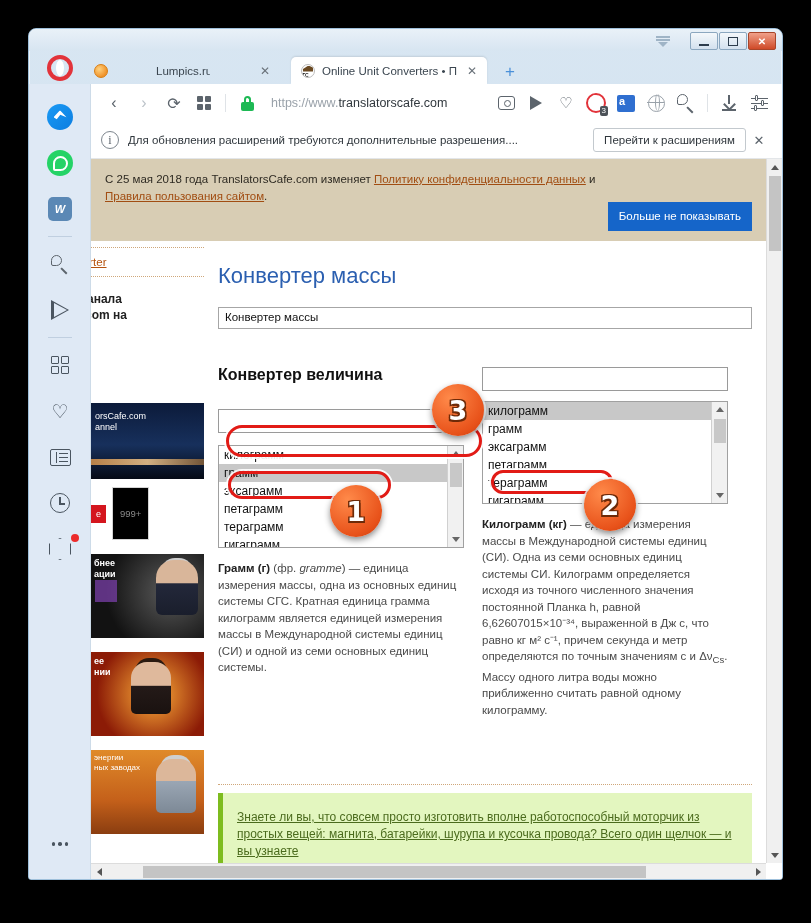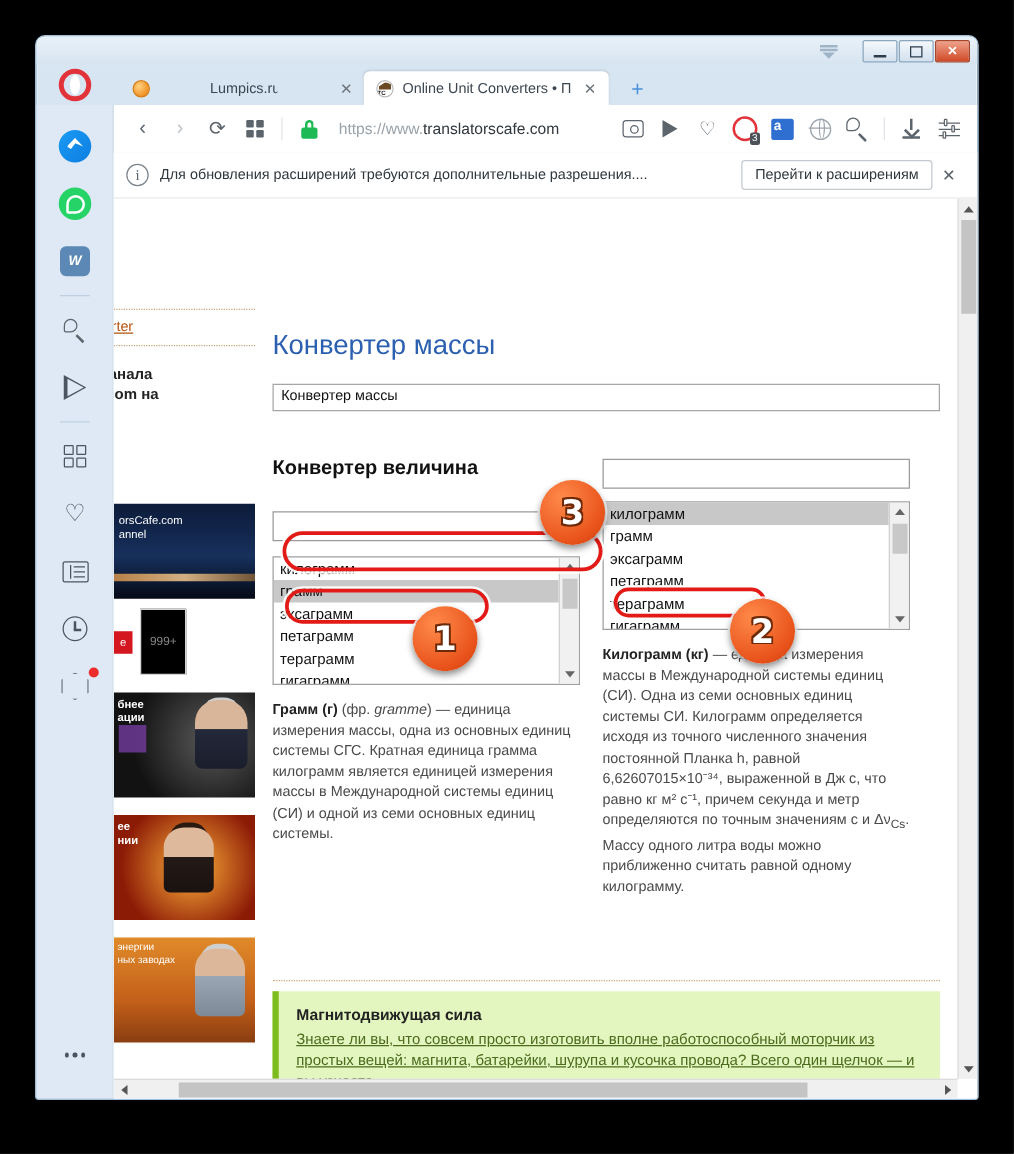--- a/index.html
+++ b/index.html
@@ -52,21 +52,21 @@
   }
   .opera-o::after{ content:""; position:absolute; left:5px; top:1px; width:8px; height:16px;
     border-radius:50%; background:#fff; }
   .tab {
     position:absolute; top:6px; height:27px;
     display:flex; align-items:center; gap:7px;
     padding:0 8px 0 10px;
     font-size:11.5px; color:#3b4650;
     border-radius:5px 5px 0 0;
   }
-  .tab.inactive { left:67px; width:196px; background:transparent;gap:48px; }
+  .tab.inactive { left:55px; width:196px; background:transparent;gap:48px; }
   .tab.active   { left:262px; width:196px; background:#fff; box-shadow:0 -1px 2px rgba(0,0,0,.10); }
   .tab .fav { width:14px; height:14px; flex:0 0 14px; border-radius:50%; }
   .fav-lump { background: radial-gradient(circle at 35% 35%, #ffd27f, #f0932b 70%); border:1px solid #d97d10; }
   .fav-tc { border-radius:2px; background:#fff; border:1px solid #bbb; position:relative; overflow:hidden; }
   .fav-tc::before{content:"";position:absolute;left:1px;top:1px;width:10px;height:6px;background:#6b4a23;
     clip-path: polygon(0 60%, 55% 0, 100% 35%, 100% 100%, 0 100%);}
   .fav-tc::after{content:"TC";position:absolute;left:0;bottom:-1px;font-size:5px;color:#222;font-weight:bold;}
   .tab .ttl { flex:1 1 auto; white-space:nowrap; overflow:hidden; text-overflow:clip; }
   .tab .tclose { width:14px; flex:0 0 14px; text-align:center; color:#6a727a; font-size:12px; }
   .tab-plus { position:absolute; left:472px; top:12px; width:18px; height:18px;
@@ -415,20 +415,25 @@
 
       <div class="extbar">
         <span class="info-i">i</span>
         <span class="ext-txt">Для обновления расширений требуются дополнительные разрешения....</span>
         <span class="ext-btn">Перейти к расширениям</span>
         <span class="ext-x">✕</span>
       </div>
 
       <div class="viewport">
 
+        <div class="privacy">
+          <span>С 25 мая 2018 года TranslatorsCafe.com изменяет </span><a href="#">Политику конфиденциальности данных</a><span> и </span><br>
+          <a href="#">Правила пользования сайтом</a><span>.</span>
+          <div class="privacy-btn">Больше не показывать</div>
+        </div>
 
         <div class="content">
 
           <div class="leftcol">
             <div class="leftcol-inner">
               <div class="dotsep" style="position:relative;left:0;right:0;top:6px;"></div>
               <div class="lc-link">n converter</div>
               <div class="dotsep" style="position:relative;left:0;right:0;top:8px;"></div>
               <div class="lc-head" style="white-space:pre-line;">кеты канала
 sCafe.com на</div>
@@ -523,21 +528,20 @@
                 </div>
                 <div class="desc">
                   <b>Килограмм (кг)</b><span> — единица измерения массы в Международной системы единиц (СИ). Одна из семи основных единиц системы СИ. Килограмм определяется исходя из точного численного значения постоянной Планка h, равной 6,62607015×10⁻³⁴, выраженной в Дж с, что равно кг м² с⁻¹, причем секунда и метр определяются по точным значениям c и Δν</span><sub>Cs</sub><span>. Массу одного литра воды можно приближенно считать равной одному килограмму.</span>
                 </div>
               </div>
 
             </div>
 
             <div class="dotsep" style="bottom:78px;"></div>
             <div class="greenbox">
-              <div class="gh">Магнитодвижущая сила</div>
               <div class="gt">Знаете ли вы, что совсем просто изготовить вполне работоспособный моторчик из простых вещей: магнита, батарейки, шурупа и кусочка провода? Всего один щелчок — и вы узнаете</div>
             </div>
           </div>
 
         </div>
 
         <div class="vscroll">
           <div class="sb-arrow" style="top:0;">
             <i style="border-left:4px solid transparent;border-right:4px solid transparent;border-bottom:5px solid #555;"></i>
           </div>

